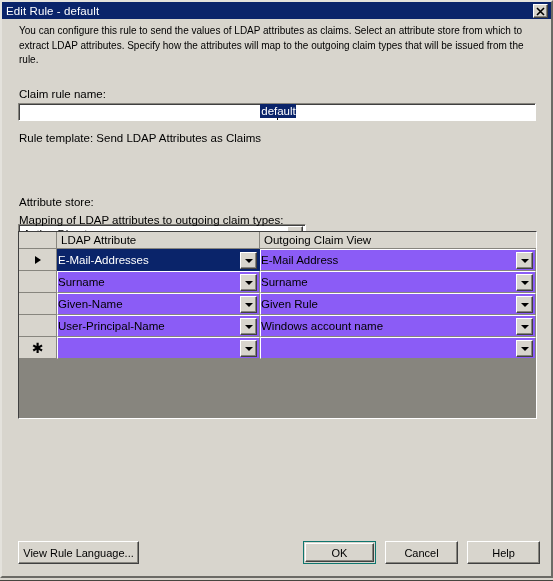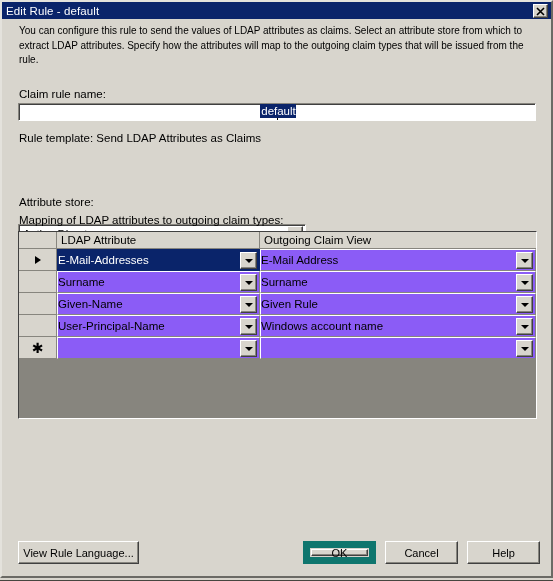--- a/index.html
+++ b/index.html
@@ -311,21 +311,21 @@
     font-family: "Liberation Sans", sans-serif;
     font-size: 11px;
     color: #000000;
     display: flex;
     align-items: center;
     justify-content: center;
     cursor: default;
     user-select: none;
   }
   .btn.default {
-    border: 7px solid #0f766e;
+    border: 1px solid #0f766e;
     box-shadow: none;
     padding-left: 40px;
   }
   .btn.default .inner {
     position: absolute;
     left: 1px; top: 1px; right: 1px; bottom: 1px;
     border-left: 1px solid #ffffff;
     border-top: 1px solid #ffffff;
     border-right: 1px solid #404040;
     border-bottom: 1px solid #404040;

